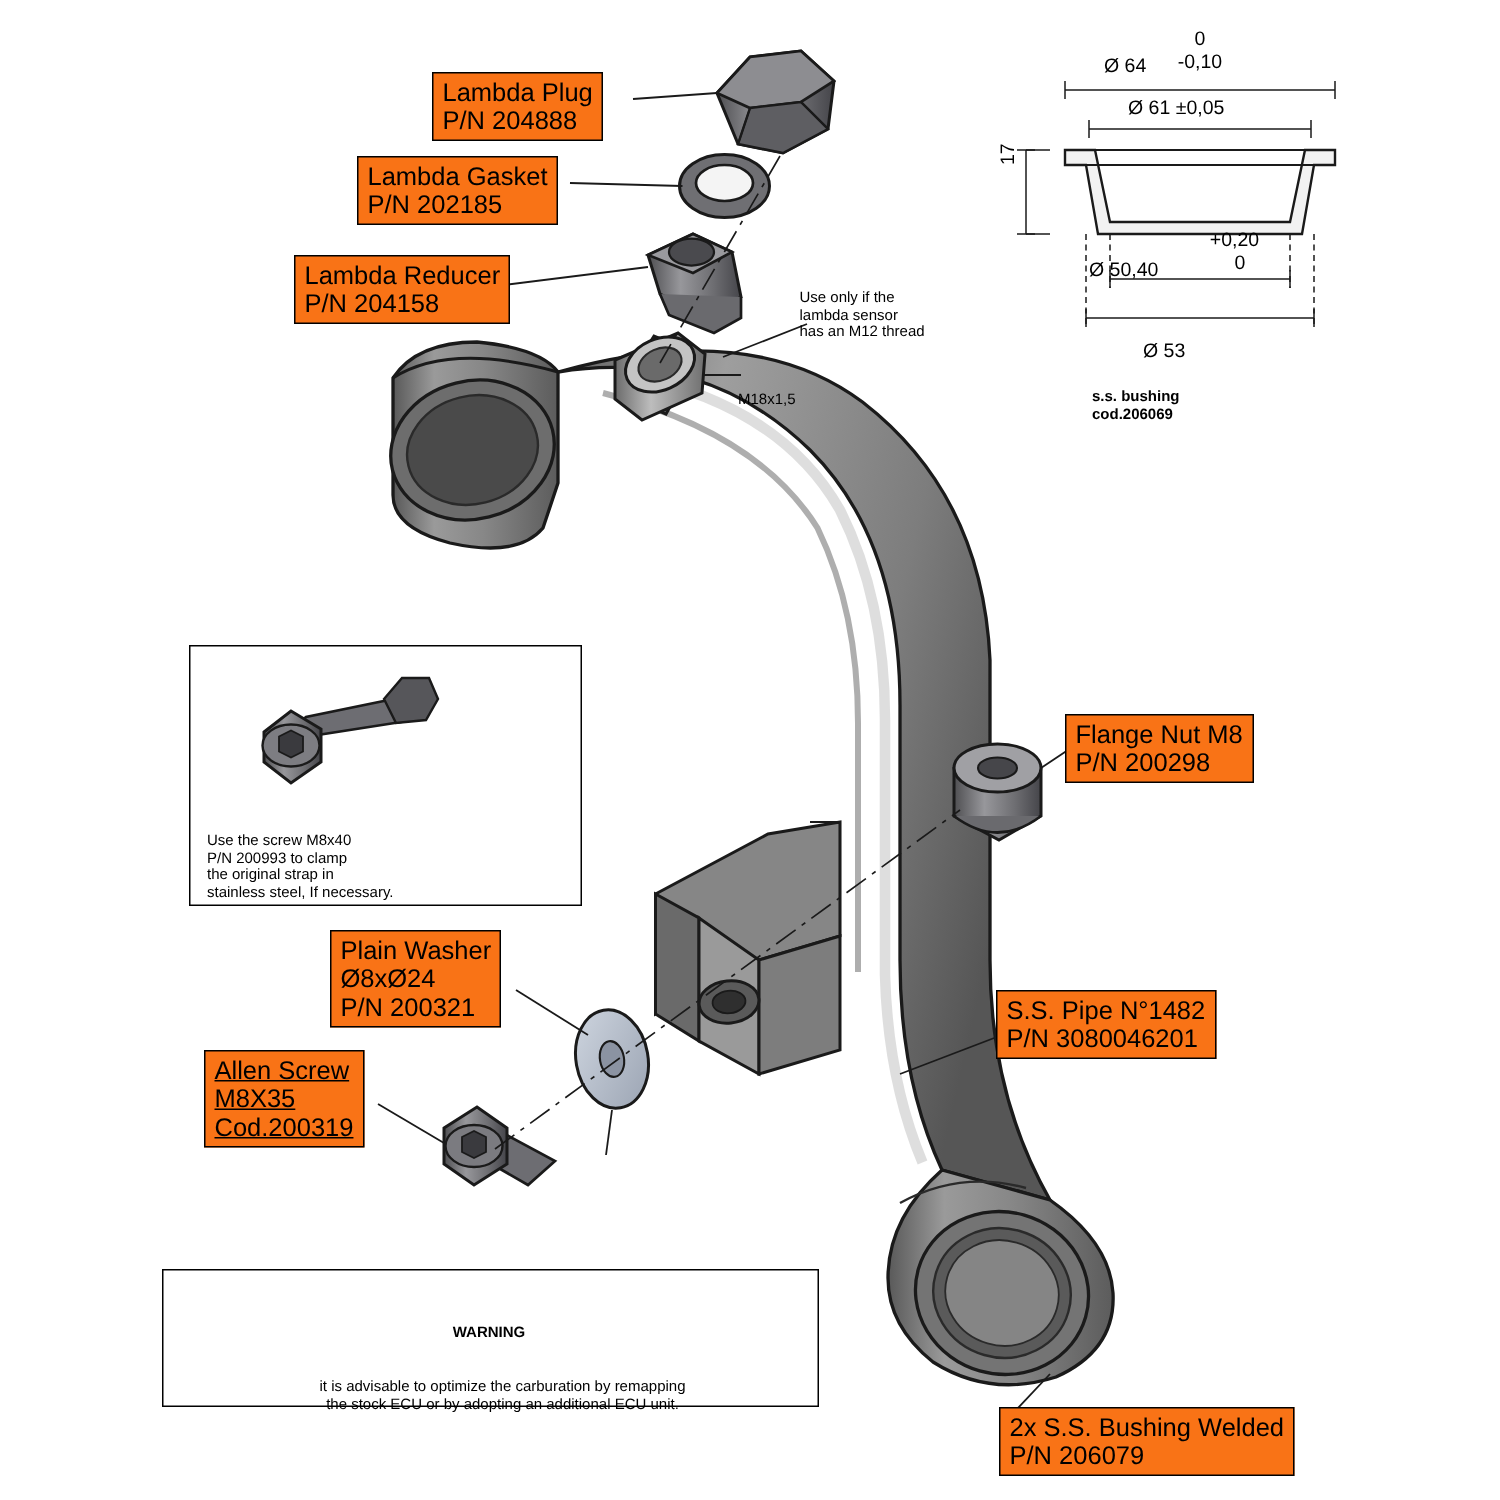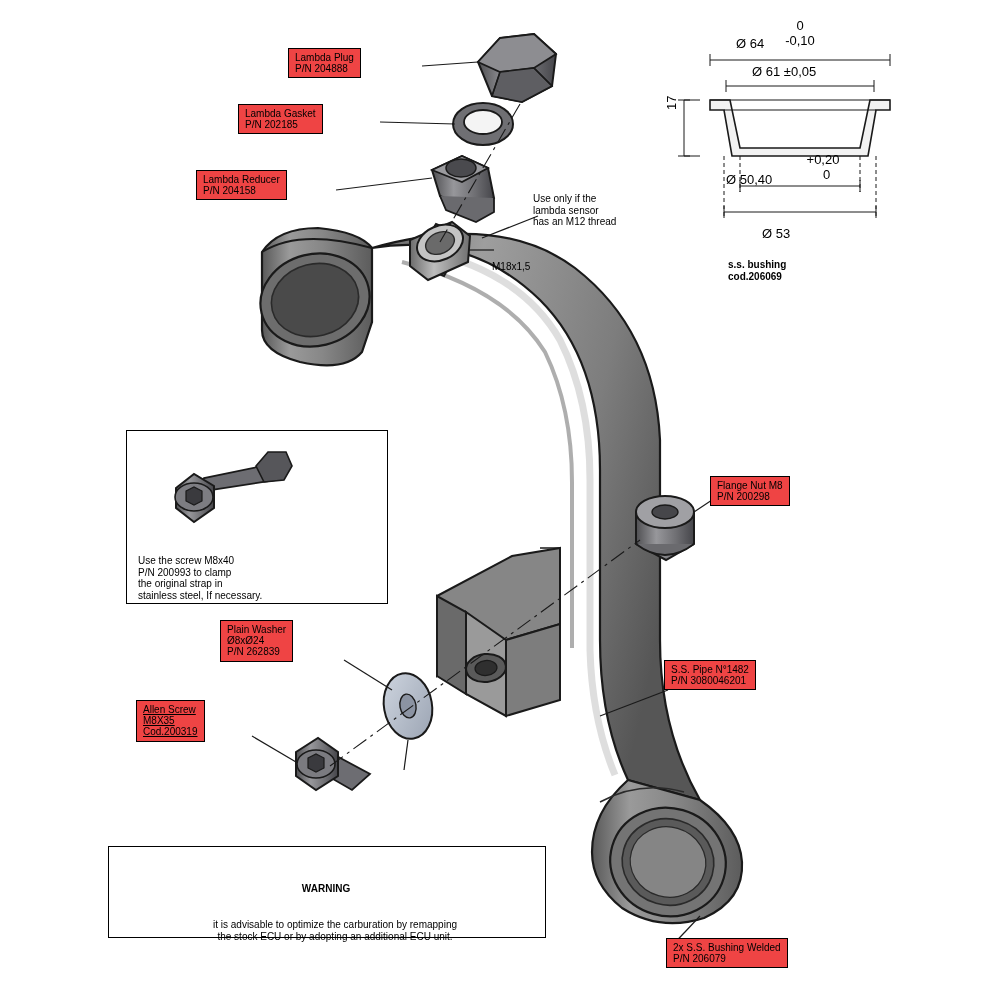--- a/index.html
+++ b/index.html
@@ -1,19 +1,19 @@
 <!DOCTYPE html>
 <html><head>
 <meta charset="utf-8">
 <style>
   html,body{margin:0;padding:0;background:#ffffff;}
   body{width:1000px;height:1000px;font-family:"Liberation Sans",sans-serif;color:#000;position:relative;overflow:hidden;}
   #stage{position:absolute;left:0;top:0;width:1000px;height:1000px;}
   svg#art{position:absolute;left:0;top:0;width:1000px;height:1000px;}
-  .lbl{position:absolute;border:1px solid #000;background:#ef4444;padding:3px 6px;line-height:1.12;font-size:10px;white-space:pre;}
+  .lbl{position:absolute;border:1px solid #000;background:#f97316;padding:3px 6px;line-height:1.12;font-size:17px;white-space:pre;}
   .nb{position:absolute;background:transparent;padding:0;line-height:1.15;font-size:10px;white-space:pre;border:0;margin-top:27px;}
   .bold{font-weight:bold;}
   .ctr{text-align:center;}
   .dim{position:absolute;font-size:13px;white-space:pre;}
 </style>
 </head>
 <body>
 
 <div id="stage">
 
@@ -195,21 +195,21 @@
 lambda sensor
 has an M12 thread</div>
   <div class="nb" style="left:492px;top:234px;">M18x1,5</div>
 
   <div class="lbl" style="left:710px;top:476px;">Flange Nut M8
 P/N 200298</div>
   <div class="lbl" style="left:664px;top:660px;">S.S. Pipe N°1482
 P/N 3080046201</div>
   <div class="lbl" style="left:220px;top:620px;">Plain Washer
 Ø8xØ24
-P/N 262839</div>
+P/N 200321</div>
   <div class="lbl" style="left:136px;top:700px;text-decoration:underline;">Allen Screw
 M8X35
 Cod.200319</div>
   <div class="lbl" style="left:666px;top:938px;">2x S.S. Bushing Welded
 P/N 206079</div>
 
   <div style="position:absolute;left:126px;top:430px;width:260px;height:172px;border:1px solid #000;background:transparent;"></div>
   <div class="nb" style="left:138px;top:528px;">Use the screw M8x40
 P/N 200993 to clamp
 the original strap in

